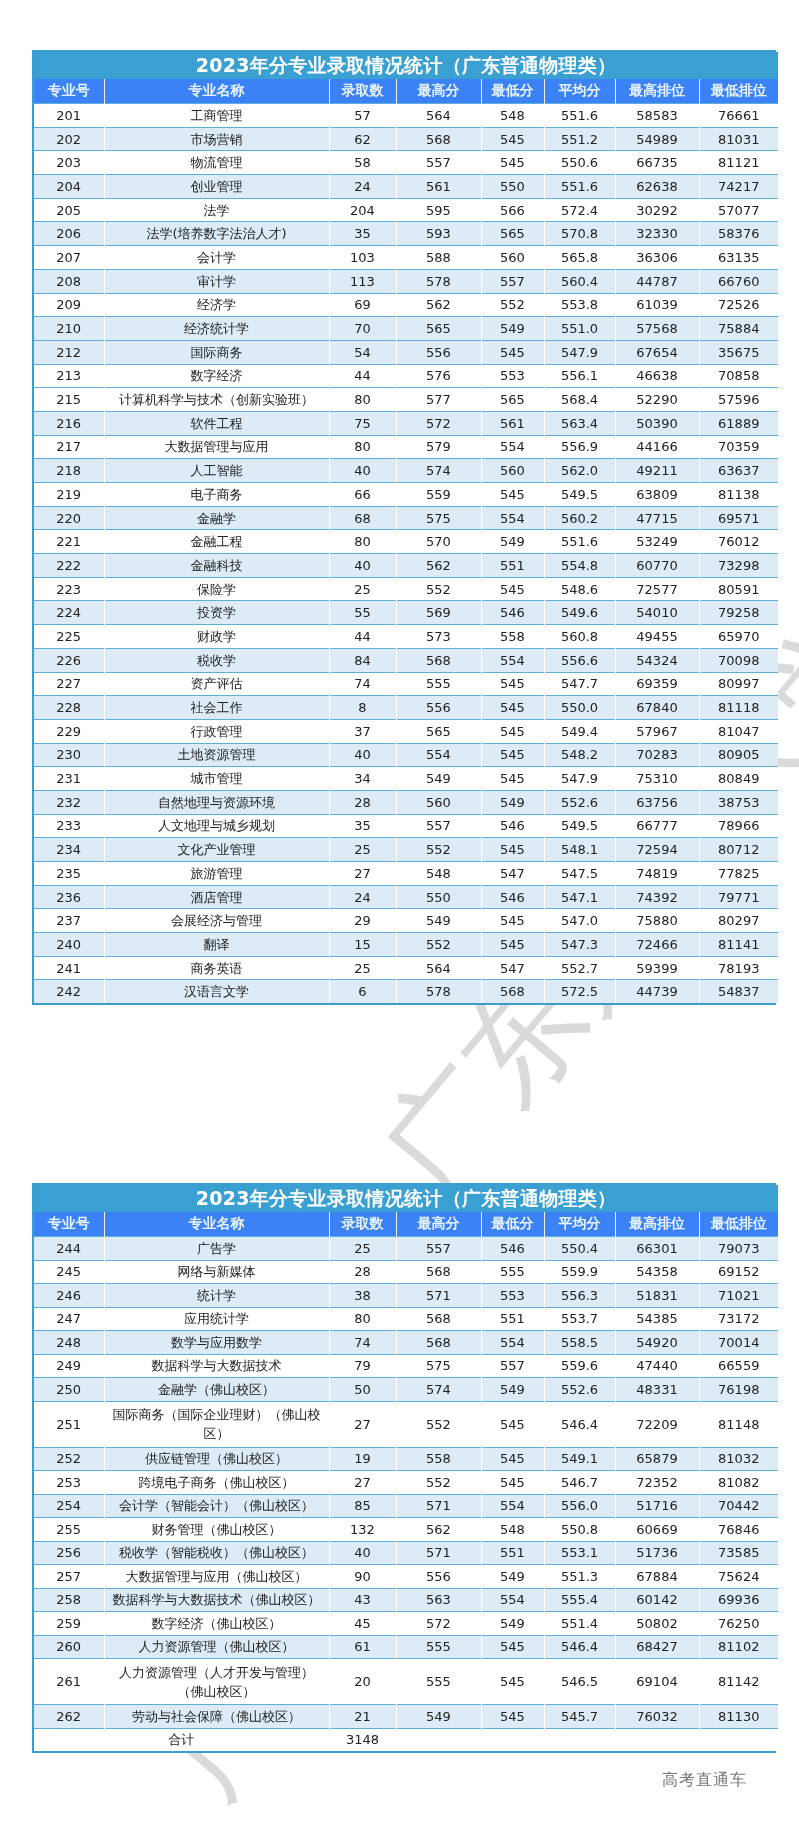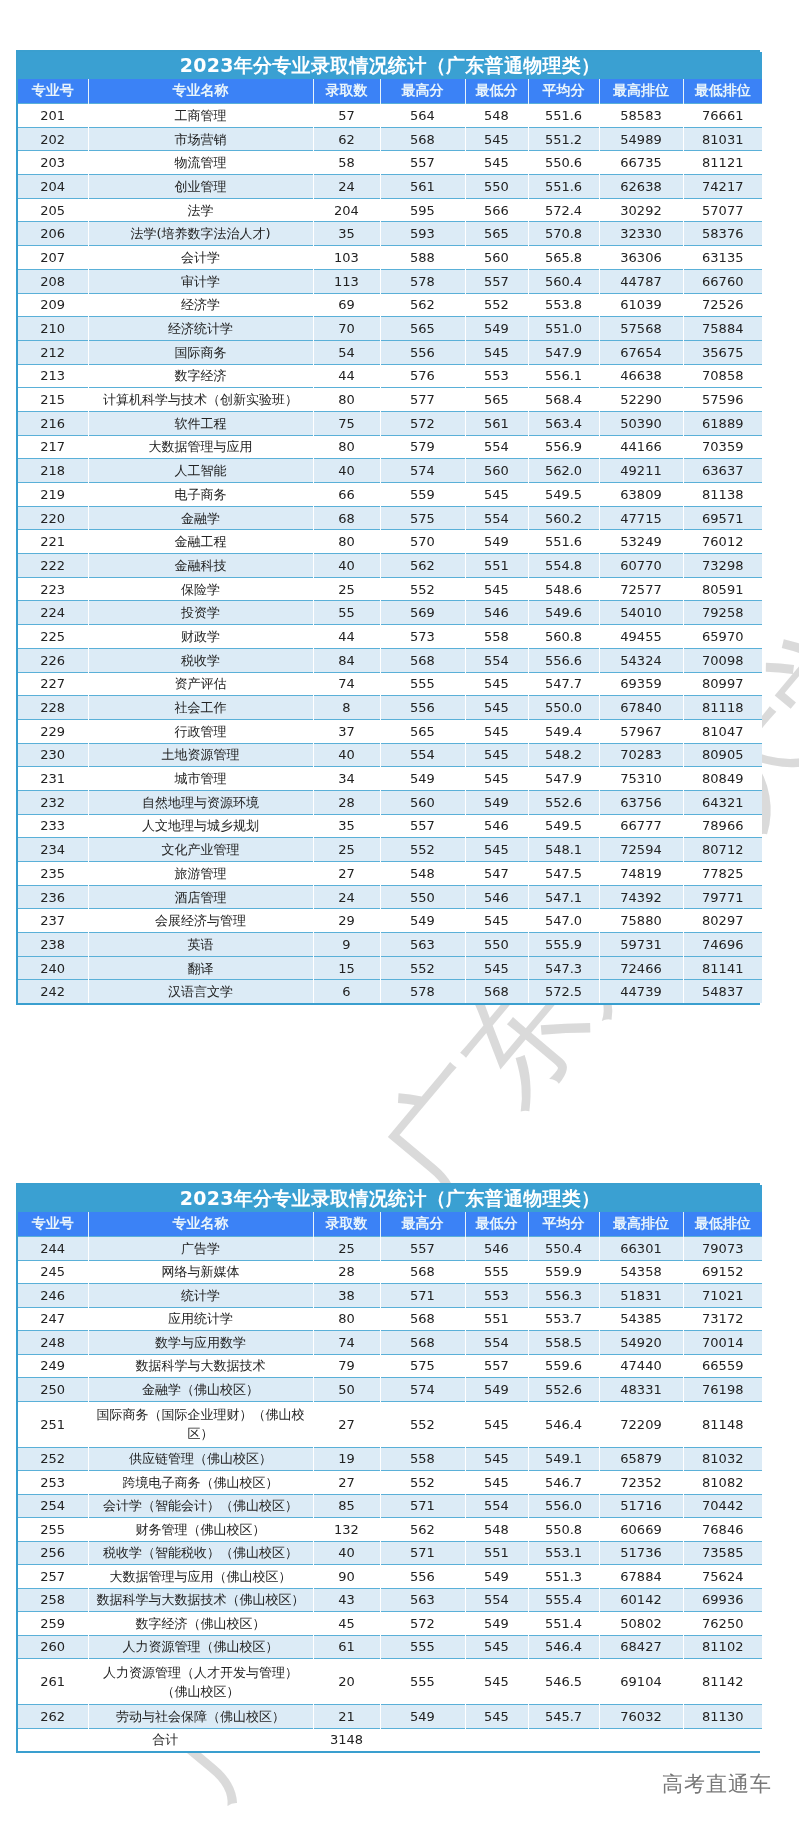--- a/index.html
+++ b/index.html
@@ -1,34 +1,34 @@
 <!DOCTYPE html>
 <html><head>
 <meta charset="utf-8">
 <style>
   html, body { margin:0; padding:0; background:#ffffff; }
   body { width:799px; height:1826px; position:relative; overflow:hidden;
          font-family:"DejaVu Sans","Liberation Sans",sans-serif; color:#222; }
-  .tbl { position:absolute; left:16px; width:744px; border:2px solid #3a9fcf; box-sizing:border-box; background:#fff; }
+  .tbl { position:absolute; left:32px; width:744px; border:2px solid #3a9fcf; box-sizing:border-box; background:#fff; }
   .tbl table { border-collapse:collapse; width:100%; table-layout:fixed; }
   .title-cell { background:#3aa0d2; color:#fff; font-weight:bold; font-size:19px; text-align:center;
                 height:27px; line-height:27px; padding:0; letter-spacing:0.3px; }
   .hdr th { background:#3b82f6; color:#e8f4fb; font-weight:bold; font-size:14px; height:24px; padding:0;
             text-align:center; border-left:1px solid #e6f3fa; }
   .hdr th:first-child { border-left:none; }
   td { font-size:13px; text-align:center; padding:0; height:22.7px; line-height:15px;
        border-left:1px solid #ffffff; border-top:1px solid #5ab0d8; white-space:nowrap; overflow:hidden; }
   td:first-child { border-left:none; }
   tr.alt td { background:#dcebf6; }
   tr.plain td { background:#ffffff; }
   tr.tall td { height:45px; white-space:normal; line-height:19px; }
   tr.tall td.name { padding:0 4px; }
   .t2 td { height:22.5px; }
   .t2 tr.tall td { height:45px; }
-  .watermark-text { position:absolute; left:662px; top:1770px; font-size:21px; color:#777; letter-spacing:1px; }
+  .watermark-text { position:absolute; left:662px; top:1770px; font-size:16px; color:#777; letter-spacing:1px; }
   .wm { position:absolute; color:rgba(150,150,150,0.35); font-size:120px; font-family:"DejaVu Serif",serif;
         pointer-events:none; transform-origin:center; white-space:nowrap; }
 </style>
 </head>
 <body>
 
 <div class="wm" style="left:80px;top:260px;transform:rotate(-50deg);">广东财经大学</div>
 <div class="wm" style="left:280px;top:820px;transform:rotate(-50deg);">广东财经大学</div>
 <div class="wm" style="left:60px;top:1420px;transform:rotate(-50deg);">广东财经大学</div>
 
@@ -351,21 +351,21 @@
           <td>80849</td>
         </tr>
         <tr class="alt">
           <td>232</td>
           <td class="name">自然地理与资源环境</td>
           <td>28</td>
           <td>560</td>
           <td>549</td>
           <td>552.6</td>
           <td>63756</td>
-          <td>64321</td>
+          <td>38753</td>
         </tr>
         <tr class="plain">
           <td>233</td>
           <td class="name">人文地理与城乡规划</td>
           <td>35</td>
           <td>557</td>
           <td>546</td>
           <td>549.5</td>
           <td>66777</td>
           <td>78966</td>
@@ -404,38 +404,38 @@
           <td>237</td>
           <td class="name">会展经济与管理</td>
           <td>29</td>
           <td>549</td>
           <td>545</td>
           <td>547.0</td>
           <td>75880</td>
           <td>80297</td>
         </tr>
         <tr class="alt">
-          <td>238</td>
-          <td class="name">英语</td>
-          <td>9</td>
-          <td>563</td>
-          <td>550</td>
-          <td>555.9</td>
-          <td>59731</td>
-          <td>74696</td>
-        </tr>
-        <tr class="alt">
           <td>240</td>
           <td class="name">翻译</td>
           <td>15</td>
           <td>552</td>
           <td>545</td>
           <td>547.3</td>
           <td>72466</td>
           <td>81141</td>
+        </tr>
+        <tr class="plain">
+          <td>241</td>
+          <td class="name">商务英语</td>
+          <td>25</td>
+          <td>564</td>
+          <td>547</td>
+          <td>552.7</td>
+          <td>59399</td>
+          <td>78193</td>
         </tr>
         <tr class="alt">
           <td>242</td>
           <td class="name">汉语言文学</td>
           <td>6</td>
           <td>578</td>
           <td>568</td>
           <td>572.5</td>
           <td>44739</td>
           <td>54837</td>

